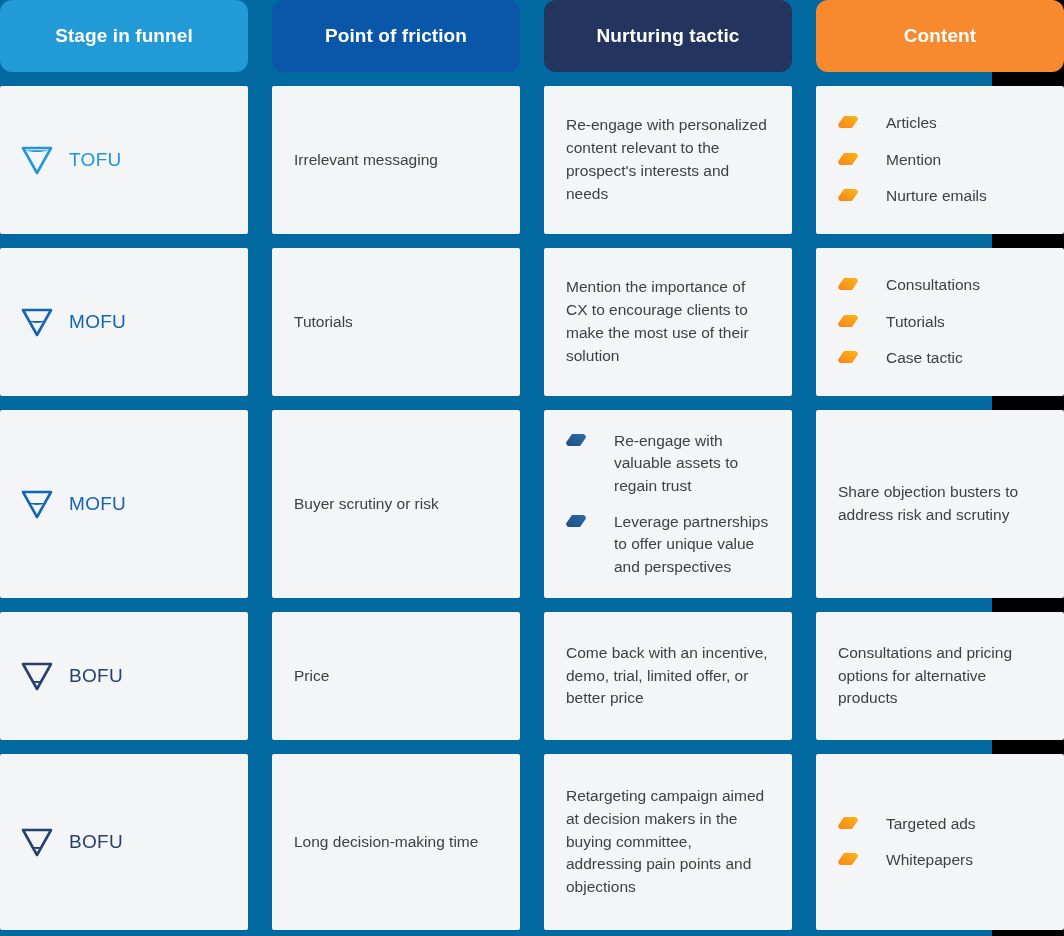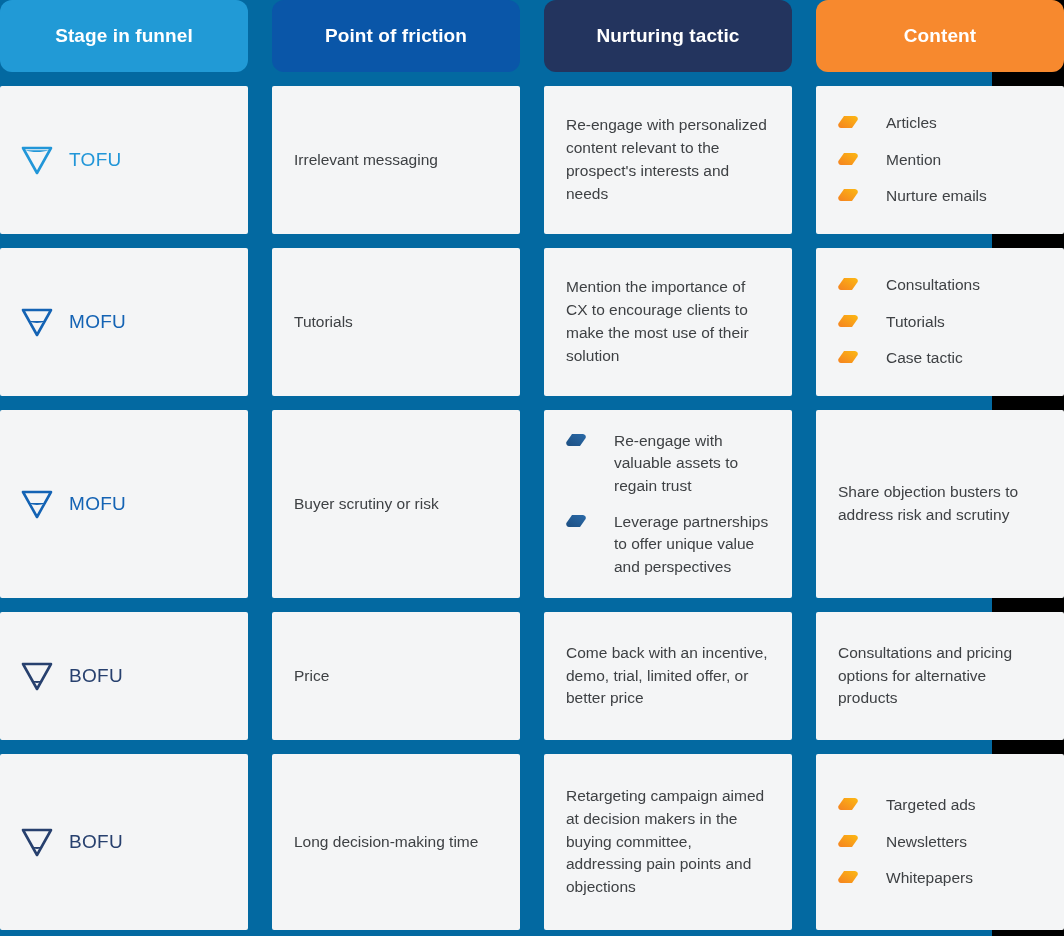--- a/index.html
+++ b/index.html
@@ -286,24 +286,18 @@
       <li>
         <svg class="pbullet" viewBox="0 0 20 14">
           <path d="M6 1 H17 A3 3 0 0 1 19.6 5 L14 13 H3 A3 3 0 0 1 0.4 9 Z" fill="url(#og1)"></path>
         </svg>
         <span class="btxt">Targeted ads</span>
       </li>
       <li>
         <svg class="pbullet" viewBox="0 0 20 14">
           <path d="M6 1 H17 A3 3 0 0 1 19.6 5 L14 13 H3 A3 3 0 0 1 0.4 9 Z" fill="url(#og1)"></path>
         </svg>
-        <span class="btxt">Newsletters</span>
-      </li>
-      <li>
-        <svg class="pbullet" viewBox="0 0 20 14">
-          <path d="M6 1 H17 A3 3 0 0 1 19.6 5 L14 13 H3 A3 3 0 0 1 0.4 9 Z" fill="url(#og1)"></path>
-        </svg>
         <span class="btxt">Whitepapers</span>
       </li>
     </ul>
   </div>
 
 </div>
 
 </body></html>

